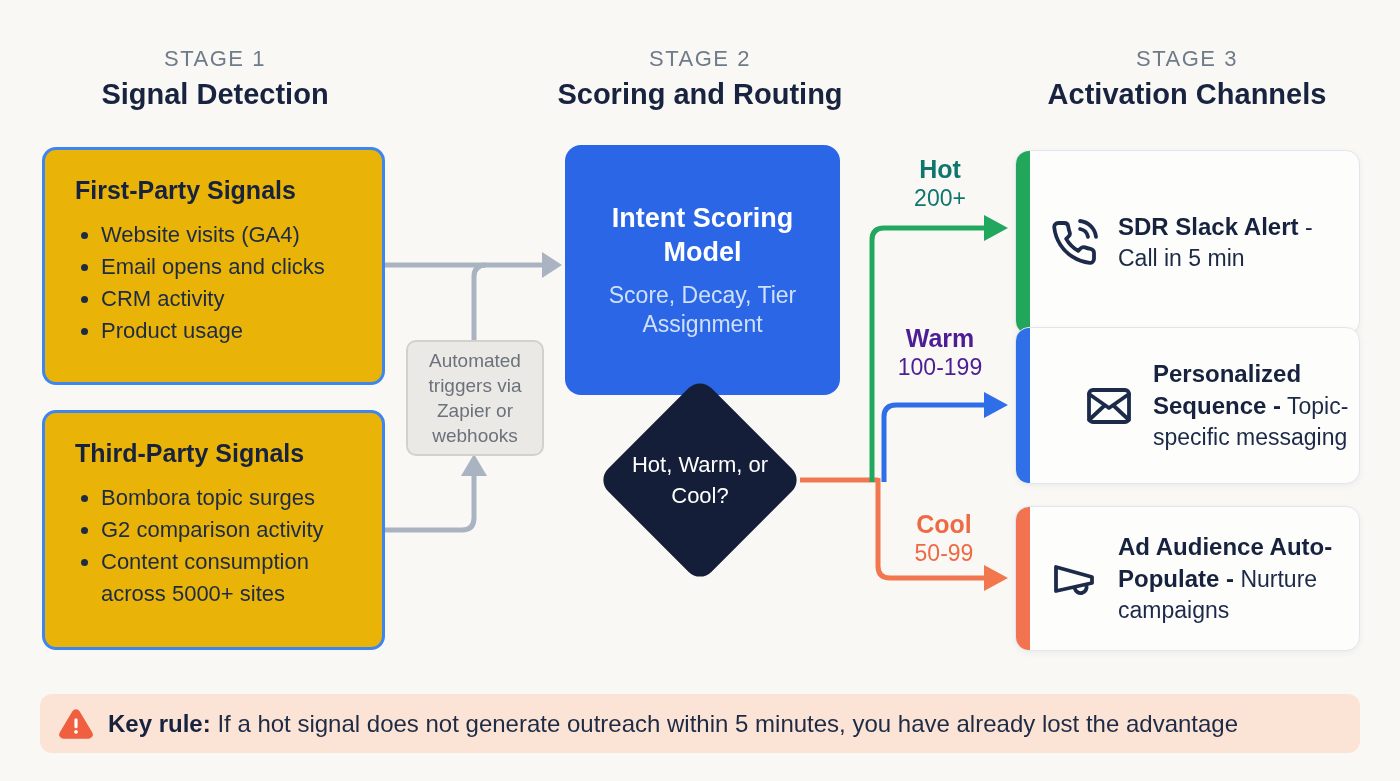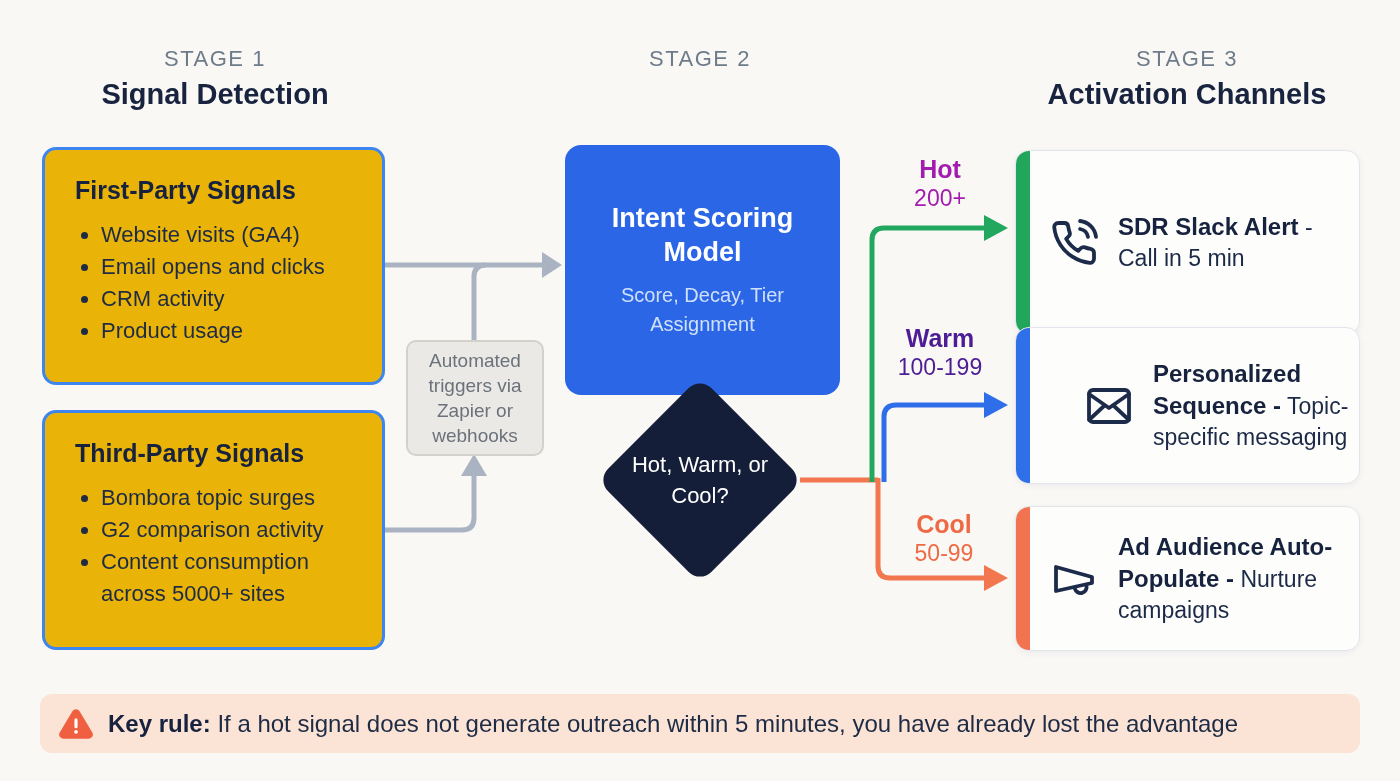--- a/index.html
+++ b/index.html
@@ -40,37 +40,37 @@
     font-size:19px;line-height:25px;color:#6c727c;padding:6px 17px;
   }
 
   
   .intent-box{
     position:absolute;left:565px;top:145px;width:275px;height:250px;box-sizing:border-box;
     background:#2b66e6;border-radius:16px;text-align:center;
     display:flex;flex-direction:column;justify-content:center;gap:12px;padding:0 22px;
   }
   .intent-title{font-size:27px;line-height:34px;font-weight:700;color:#ffffff;}
-  .intent-subtitle{font-size:20px;line-height:29px;color:#cfe0fb;}
+  .intent-subtitle{font-size:23px;line-height:29px;color:#cfe0fb;}
 
   
   .diamond{
     position:absolute;left:627px;top:407px;width:146px;height:146px;
     background:#141e38;border-radius:16px;transform:rotate(45deg);
   }
   .diamond-text{
     position:absolute;left:625px;top:449px;width:150px;text-align:center;
     font-size:22px;line-height:31px;color:#ffffff;
   }
 
   
   .route-label{position:absolute;width:124px;text-align:center;}
   .route-name{font-size:25px;font-weight:700;line-height:29px;}
   .route-range{font-size:23px;line-height:28px;}
-  #route-hot{left:878px;top:155px;color:#a21caf;}
+  #route-hot{left:878px;top:155px;color:#0f766e;}
   #route-warm{left:878px;top:324px;color:#4c1d95;}
   #route-cool{left:882px;top:510px;color:#ee6a45;}
 
   
   .channel-card{
     position:absolute;left:1015px;width:345px;box-sizing:border-box;
     background:#fdfdfc;border:1px solid #e2e6ec;border-radius:14px;
     box-shadow:0 2px 6px rgba(30,45,80,.06);
     display:flex;align-items:center;
   }
@@ -118,20 +118,21 @@
     <path d="M884 482 V417 Q884 405 896 405 H984" stroke="#2e6ee8" stroke-width="5"></path>
     <polygon points="984,392 984,418 1008,405" fill="#2e6ee8"></polygon>
   </svg>
 
   <div class="stage-header" id="stage1">
     <div class="stage-label">STAGE 1</div>
     <div class="stage-title">Signal Detection</div>
   </div>
   <div class="stage-header" id="stage2">
     <div class="stage-label">STAGE 2</div>
+    <div class="stage-title">Scoring and Routing</div>
   </div>
   <div class="stage-header" id="stage3">
     <div class="stage-label">STAGE 3</div>
     <div class="stage-title">Activation Channels</div>
   </div>
 
   <div class="signal-box" id="first-party">
     <div class="signal-title">First-Party Signals</div>
     <ul class="signal-list">
       <li>Website visits (GA4)</li>

